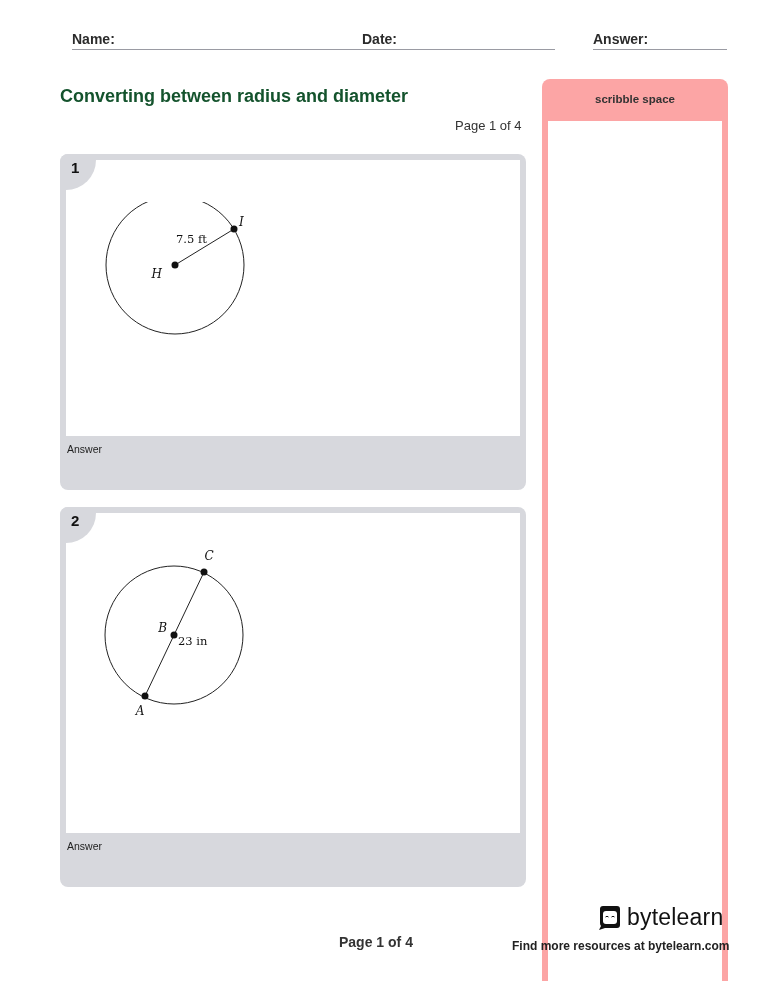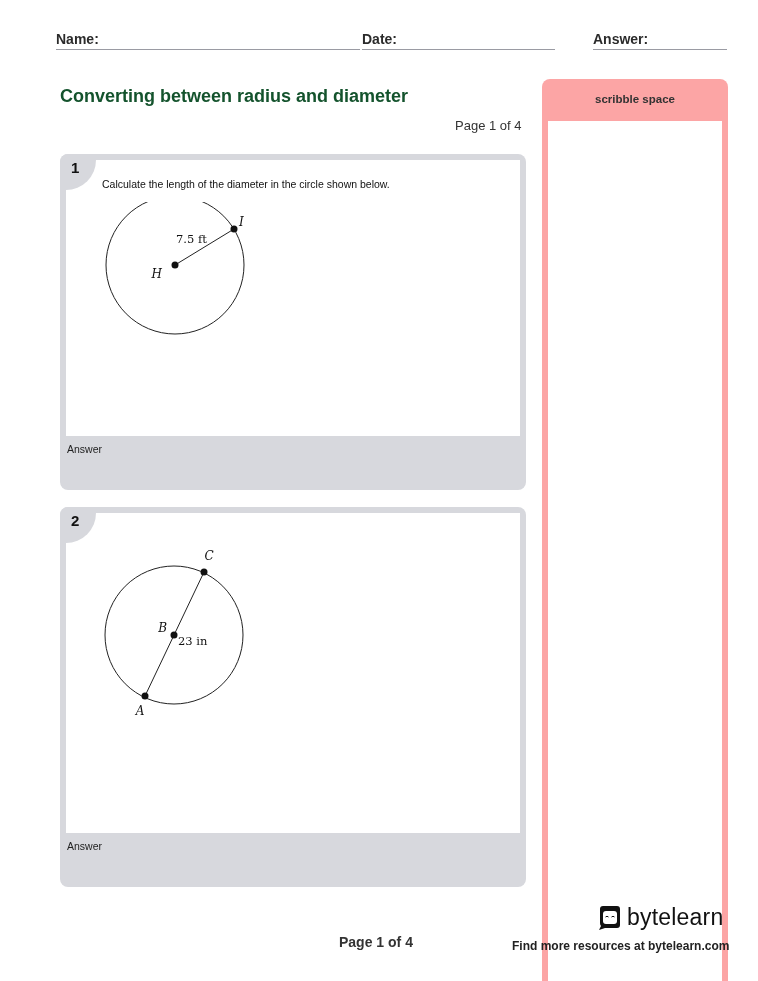--- a/index.html
+++ b/index.html
@@ -1,21 +1,21 @@
 <!DOCTYPE html>
 <html><head>
   <meta charset="utf-8">
   <style>
     * { box-sizing: border-box; margin: 0; padding: 0; }
     html, body { width: 758px; height: 981px; background: #ffffff; }
     body { position: relative; font-family: "Liberation Sans", "DejaVu Sans", sans-serif; color: #1a1a1a; overflow: hidden; }
 
     .header-field { position: absolute; top: 30px; height: 20px; border-bottom: 1.5px solid #9a9ba3; }
     .header-field span { font-size: 14px; font-weight: bold; color: #2b2b2b; position: absolute; top: 1px; left: 0; }
-    #f-name { left: 56px; width: 304px; }
+    #f-name { left: 72px; width: 304px; }
     #f-date { left: 362px; width: 193px; }
     #f-period { left: 593px; width: 134px; }
 
     .title { position: absolute; left: 60px; top: 80px; width: 380px; font-size: 18px; font-weight: bold; line-height: 33px; color: #14532d; }
     .page-label-top { position: absolute; left: 455px; top: 118px; font-size: 13px; color: #333; }
 
     .card { position: absolute; left: 60px; width: 466px; background: #d7d8dd; border-radius: 8px; }
     .card-inner { position: absolute; left: 6px; right: 6px; top: 6px; background: #ffffff; }
     .card-num-tab { position: absolute; left: 0; top: 0; width: 36px; height: 36px; background: #d7d8dd; border-top-left-radius: 8px; border-bottom-right-radius: 30px; }
     .card-num { position: absolute; left: 11px; top: 5px; font-size: 15px; font-weight: bold; color: #111; }
@@ -56,21 +56,20 @@
   <span>Answer:</span>
 </div>
 
 <div class="title">Converting between radius and diameter</div>
 <div class="page-label-top">Page 1 of 4</div>
 
 <div class="card" id="card1">
   <div class="card-inner"></div>
   <div class="card-num-tab"></div>
   <div class="card-num">1</div>
-  <div class="question">Calculate the length of the diameter in the circle shown below.</div>
 
   <svg class="diagram" style="left:40px; top:48px;" width="160" height="140" viewBox="0 0 160 140">
     <circle cx="75" cy="63" r="69" fill="none" stroke="#222" stroke-width="1"></circle>
     <line x1="75" y1="63" x2="134" y2="27" stroke="#222" stroke-width="1"></line>
     <circle cx="75" cy="63" r="3.5" fill="#111"></circle>
     <circle cx="134" cy="27" r="3.5" fill="#111"></circle>
     <text x="62" y="76" font-family="DejaVu Serif, serif" font-style="italic" font-size="12" fill="#111" text-anchor="end">H</text>
     <text x="139" y="24" font-family="DejaVu Serif, serif" font-style="italic" font-size="12" fill="#111">I</text>
     <text x="76" y="41" font-family="DejaVu Serif, serif" font-size="11.5" fill="#111">7.5 ft</text>
   </svg>

